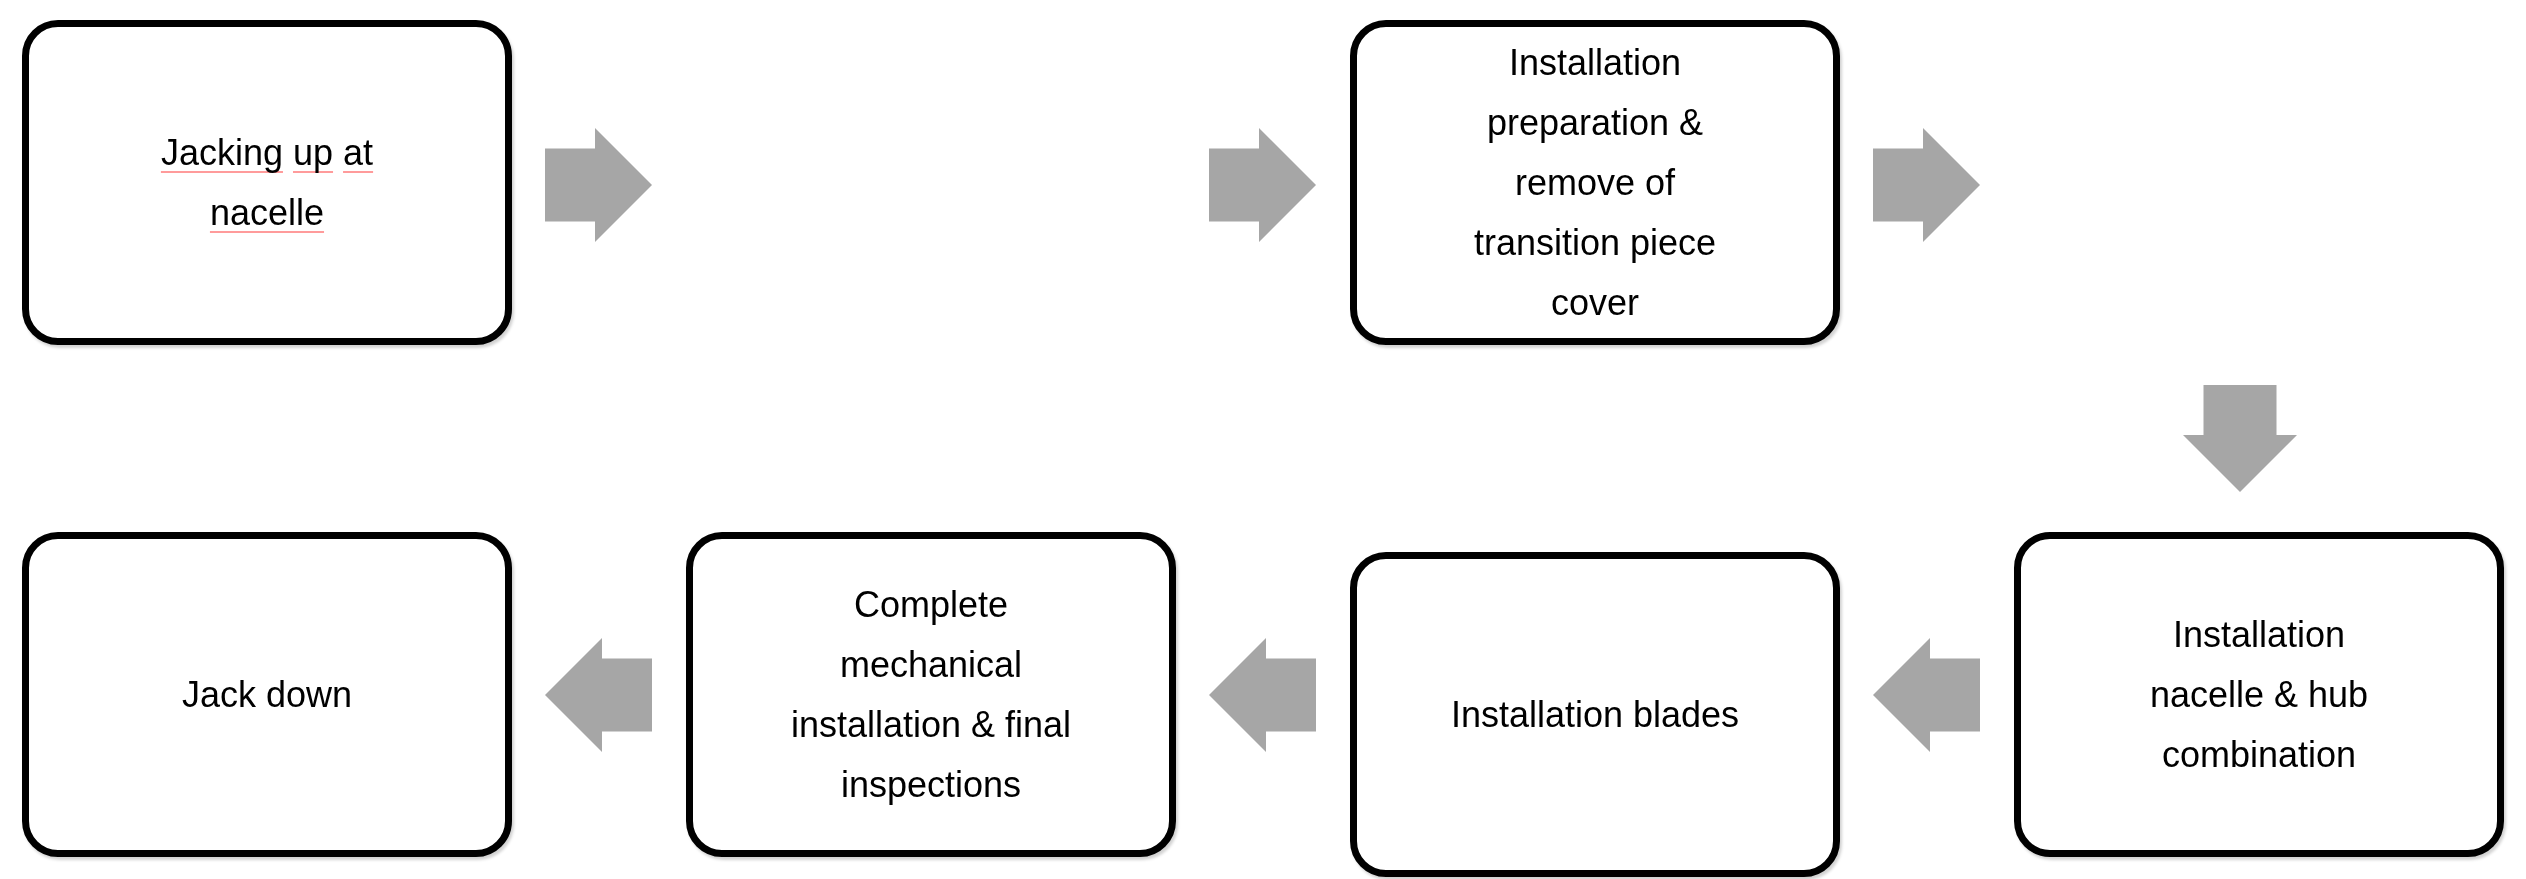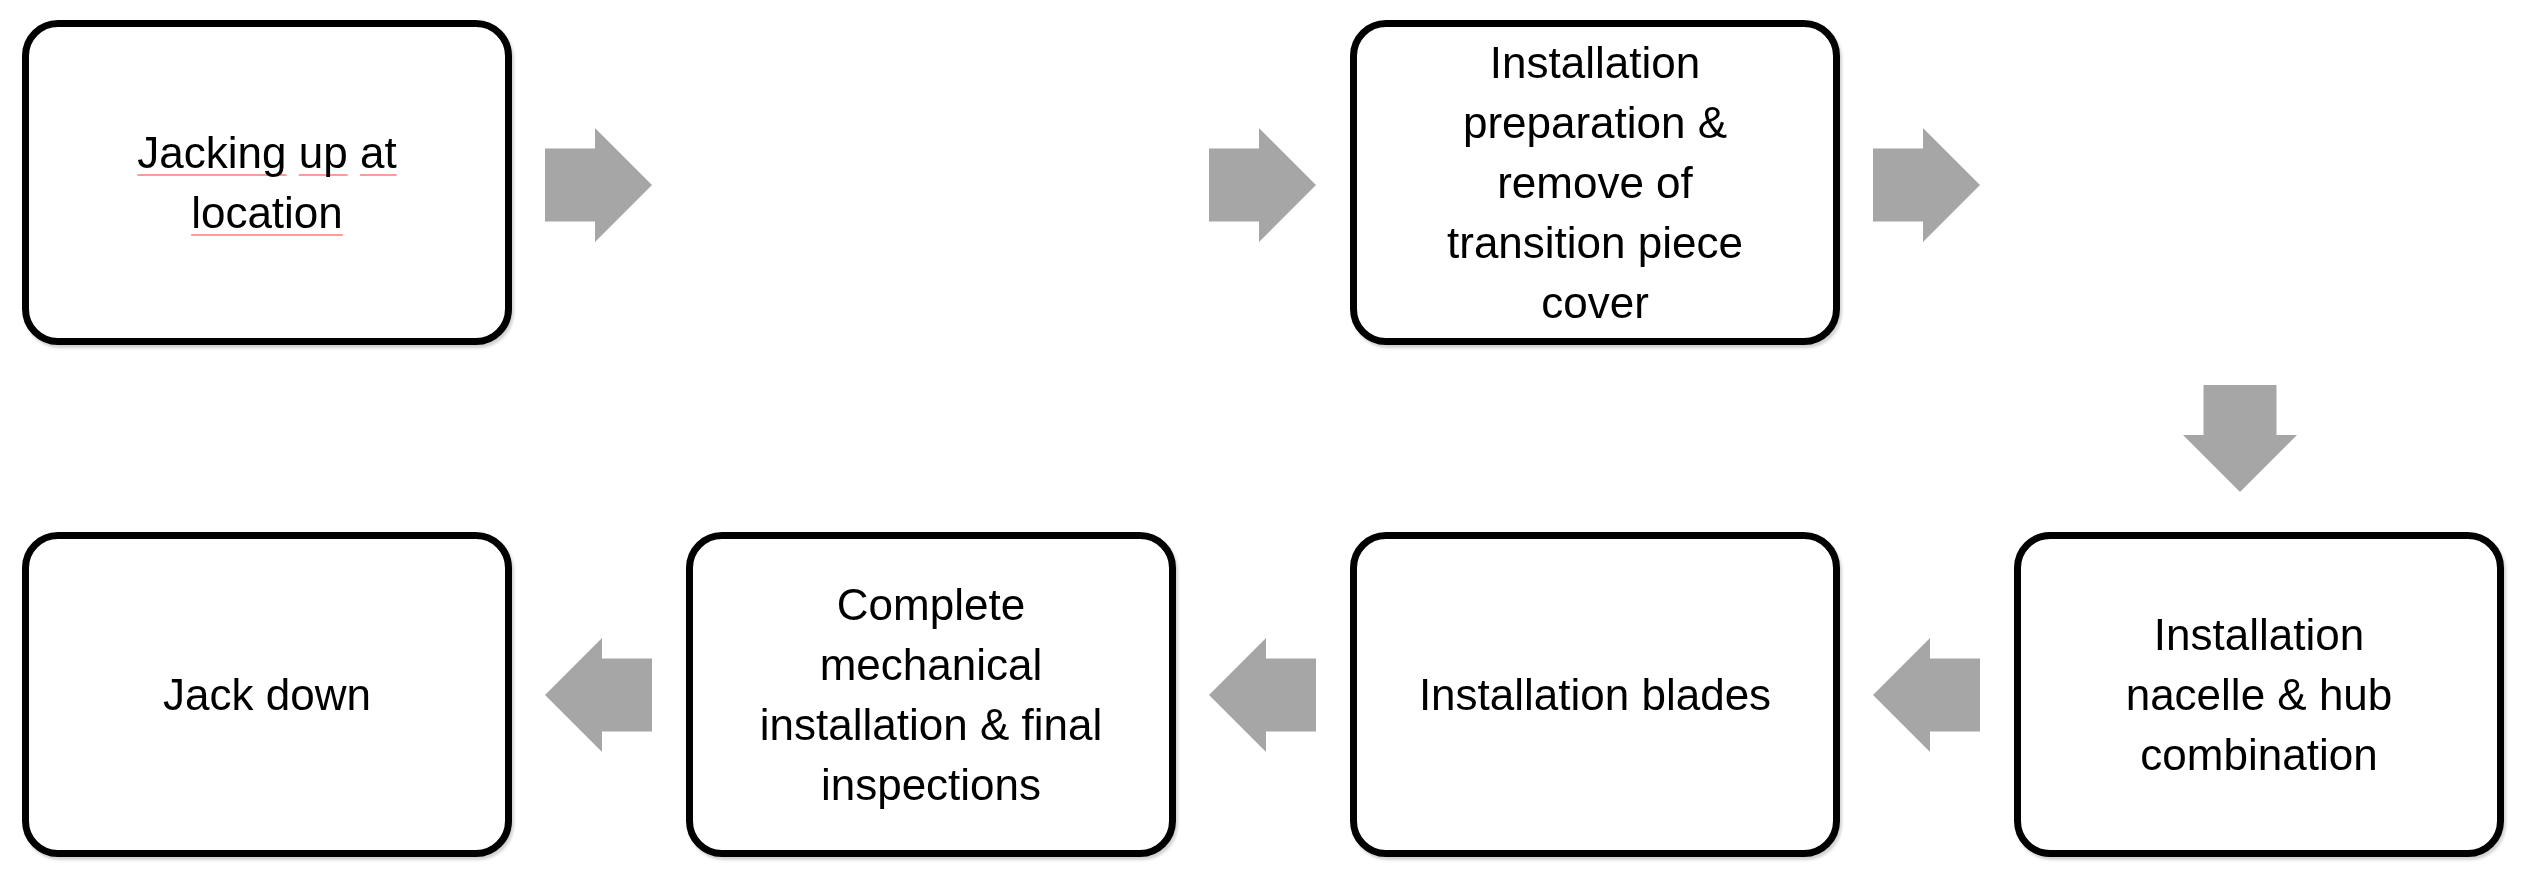--- a/index.html
+++ b/index.html
@@ -24,57 +24,57 @@
     box-sizing:border-box;
     background:var(--box-fill);
     border:7px solid var(--border);
     border-radius:36px;
     display:flex;align-items:center;justify-content:center;
     box-shadow:2px 3px 3px rgba(0,0,0,0.18);
   }
   .label{
     white-space:pre-line;
     text-align:center;
-    font-size:44px;
+    font-size:36px;
     line-height:60px;
     color:var(--text);
   }
   .arrow{position:absolute;fill:var(--arrow);}
   .sq{
     text-decoration:underline;
     text-decoration-color:var(--spell);
     text-decoration-thickness:2px;
     text-underline-offset:6px;
     text-decoration-skip-ink:none;
     text-align:center;
   }
 </style>
 </head>
 <body>
 
 <div class="canvas">
 
   <div class="box" style="left:22px;top:20px">
     <div class="label"><span class="sq">Jacking</span> <span class="sq">up</span> <span class="sq">at</span>
-<span class="sq">location</span></div>
+<span class="sq">nacelle</span></div>
   </div>
   <div class="box" style="left:1350px;top:20px">
     <div class="label">Installation
 preparation &amp;
 remove of
 transition piece
 cover</div>
   </div>
 
   <div class="box" style="left:2014px;top:532px">
     <div class="label">Installation
 nacelle &amp; hub
 combination</div>
   </div>
-  <div class="box" style="left:1350px;top:532px">
+  <div class="box" style="left:1350px;top:552px">
     <div class="label">Installation blades</div>
   </div>
   <div class="box" style="left:686px;top:532px">
     <div class="label">Complete
 mechanical
 installation &amp; final
 inspections</div>
   </div>
   <div class="box" style="left:22px;top:532px">
     <div class="label">Jack down</div>

